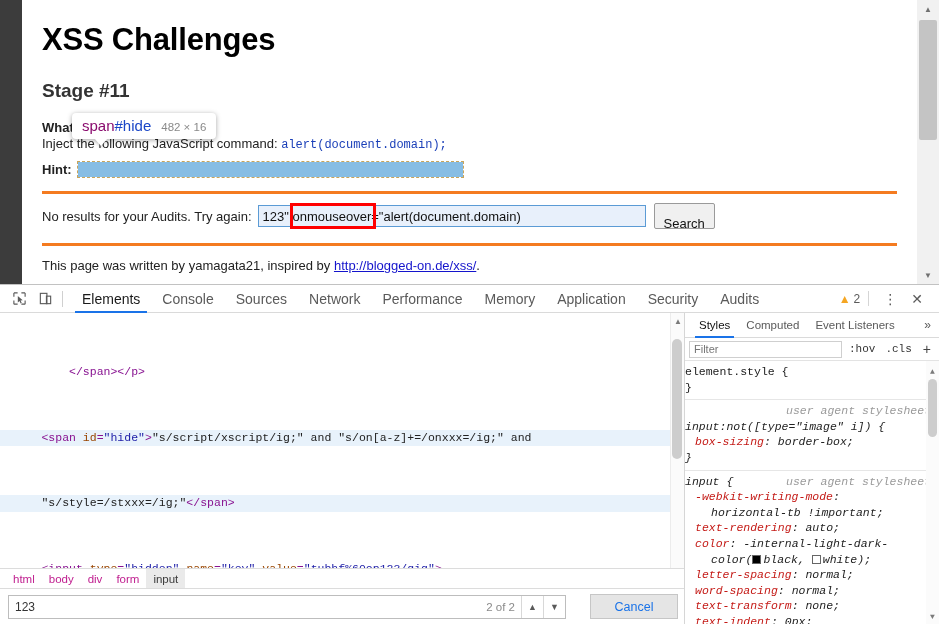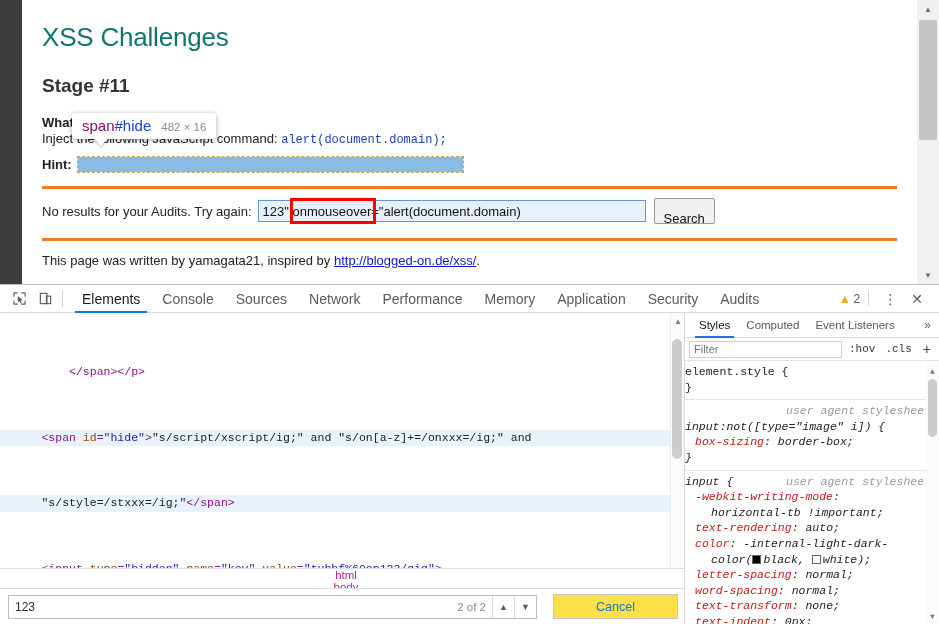--- a/index.html
+++ b/index.html
@@ -16,21 +16,21 @@
   .page-viewport {
     position: absolute; left: 0; top: 0; width: 939px; height: 284px;
     background: #3c3c3c; overflow: hidden;
   }
   .page-white {
     position: absolute; left: 22px; top: 0; width: 895px; height: 284px;
     background: #ffffff;
   }
   .page-inner { padding: 22px 20px 0 20px; position: relative; }
   .site-title {
-    color: #0f766e; font-size: 26px; font-weight: normal; margin: 0 0 22px 0;
+    color: #000000; font-size: 31px; font-weight: bold; margin: 0 0 22px 0;
     letter-spacing: -0.2px;
   }
   .stage-title {
     color: #333; font-size: 19px; font-weight: bold; margin: 0 0 18px 0;
   }
   .what-line { font-size: 13px; font-weight: bold; color:#222; margin:0 0 1px 0; }
   .inject-line { font-size: 13px; color:#222; margin: 0 0 6px 0; }
   .mono-blue { font-family: "Liberation Mono", monospace; color:#1a3fb8; font-size:12px; }
   .hint-row { display:flex; align-items:center; margin-top: 10px; }
   .hint-label { font-size: 13px; font-weight: bold; color:#222; margin-right: 6px; }
@@ -206,44 +206,44 @@
   .swatch.white { background:#fff; }
   .st-scroll-track { position:absolute; right:0; top:0; bottom:0; width:13px; background:#fbfbfb; }
   .st-scroll-thumb { position:absolute; right:2px; top:18px; width:9px; height:58px; background:#cdcdcd; border-radius:5px;}
   .st-scroll-up, .st-scroll-dn { position:absolute; right:2px; width:9px; height:12px; color:#7a7a7a; font-size:8px; text-align:center;}
   .st-scroll-up { top:3px; } .st-scroll-dn { bottom:3px; }
 
   
   .crumb-bar {
     position:absolute; left:0; bottom:36px; width: 686px; height: 20px;
     border-top: 1px solid #dcdcdc; background:#ffffff; display:flex; align-items:center;
-    padding-left: 6px; z-index: 10; flex-direction: column;
+    padding-left: 6px; z-index: 10;
   }
   .crumb { font-size:11.5px; color:#c02090; padding: 0 7px; height:20px; display:flex; align-items:center;}
   .crumb.active { background:#eaeaea; color:#3a3a3a; }
   .find-bar {
     position:absolute; left:0; bottom:0; width:686px; height:36px;
     border-top:1px solid #dcdcdc; background:#ffffff; display:flex; align-items:center;
-    padding: 0 8px; gap: 4px; z-index: 10;
+    padding: 0 8px; gap: 12px; z-index: 10;
   }
   .find-input-wrap {
     flex: 1; display:flex; align-items:center; height:24px;
     border:1px solid #bdbdbd; background:#fff;
   }
   .find-input {
     flex:1; border:none; outline:none; font-size:12px; color:#333; padding: 0 6px;
     font-family:"Liberation Sans", sans-serif; background:transparent;
   }
   .find-count { font-size:11.5px; color:#8a8a8a; padding: 0 6px; white-space:nowrap;}
   .find-nav {
     width:22px; height:22px; border-left:1px solid #d8d8d8; display:flex; align-items:center;
     justify-content:center; font-size:9px; color:#5a5a5a;
   }
   .cancel-btn {
-    margin-left: 12px; width: 125px; height:25px; border:1px solid #c6c6c6; background:#fde047;
+    margin-left: 12px; width: 88px; height:25px; border:1px solid #c6c6c6; background:#e5e5e5;
     color:#1a73e8; font-size:12.5px; display:flex; align-items:center; justify-content:center;
     font-family:"Liberation Sans", sans-serif;
   }
 
   .watermark {
     position:absolute; left: 300px; top: 588px; font-size: 20px; color: rgba(140,175,200,.45);
     font-family:"Liberation Sans",sans-serif; letter-spacing:.5px; pointer-events:none; z-index:5;
     white-space:nowrap;
   }
 </style>

